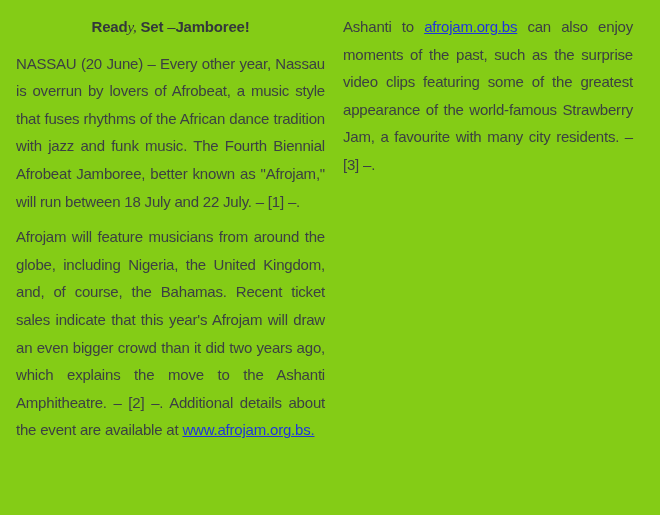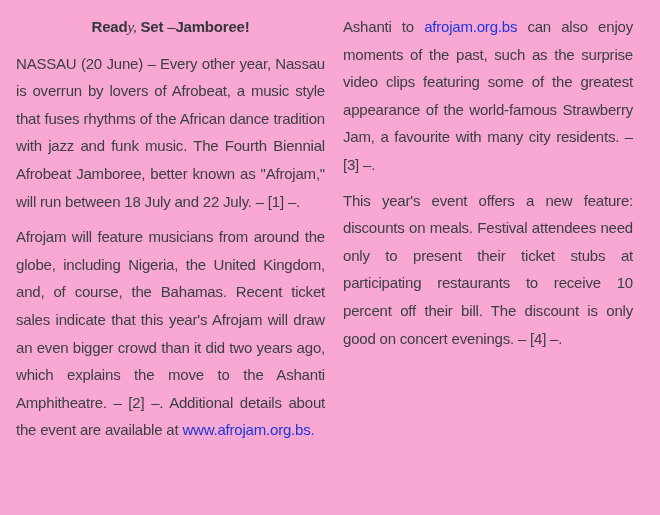--- a/index.html
+++ b/index.html
@@ -13,21 +13,21 @@
     overflow: hidden;
     font-family: "Liberation Sans", sans-serif;
   }
   .page {
     box-sizing: border-box;
     width: 660px;
     height: 515px;
     padding: 13px 27px 0 16px;
     display: flex;
     gap: 18px;
-    background: #f9a8d4;
+    background: #84cc16;
   }
   .column {
     box-sizing: border-box;
   }
   .column.left  { width: 309px; }
   .column.right { width: 290px; }
   p {
     margin: 0 0 8px 0;
     font-size: 15px;
     line-height: 27.6px;
@@ -47,36 +47,36 @@
   .title-fallback {
     font-family: "Liberation Serif", serif;
     font-style: italic;
     font-weight: 400;
   }
   .title-dash {
     font-weight: 400;
   }
   a.link {
     color: #1f35dd;
+    text-decoration: underline;
     cursor: pointer;
   }
 </style>
 </head>
 <body>
 
 <div class="page">
 
   <div class="column left">
     <h1 class="title"><span>Read</span><span class="title-fallback">y,</span><span> Set </span><span class="title-dash">–</span><span>Jamboree!</span></h1>
 
     <p>NASSAU (20 June) – Every other year, Nassau is overrun by lovers of Afrobeat, a music style that fuses rhythms of the African dance tradition with jazz and funk music. The Fourth Biennial Afrobeat Jamboree, better known as "Afrojam," will run between 18 July and 22 July. – [1] –.</p>
 
     <p><span>Afrojam will feature musicians from around the globe, including Nigeria, the United Kingdom, and, of course, the Bahamas. Recent ticket sales indicate that this year's Afrojam will draw an even bigger crowd than it did two years ago, which explains the move to the Ashanti Amphitheatre. – [2] –. Additional details about the event are available at </span><a class="link">www.afrojam.org.bs.</a></p>
   </div>
 
   <div class="column right">
     <p><span>Ashanti to </span><a class="link">afrojam.org.bs</a><span> can also enjoy moments of the past, such as the surprise video clips featuring some of the greatest appearance of the world-famous Strawberry Jam, a favourite with many city residents. – [3] –.</span></p>
 
-    <p>This year's event offers a new feature: discounts on meals. Festival attendees need only to present their ticket stubs at participating restaurants to receive 10 percent off their bill. The discount is only good on concert evenings. – [4] –.</p>
 
   </div>
 
 </div>
 
 </body></html>

